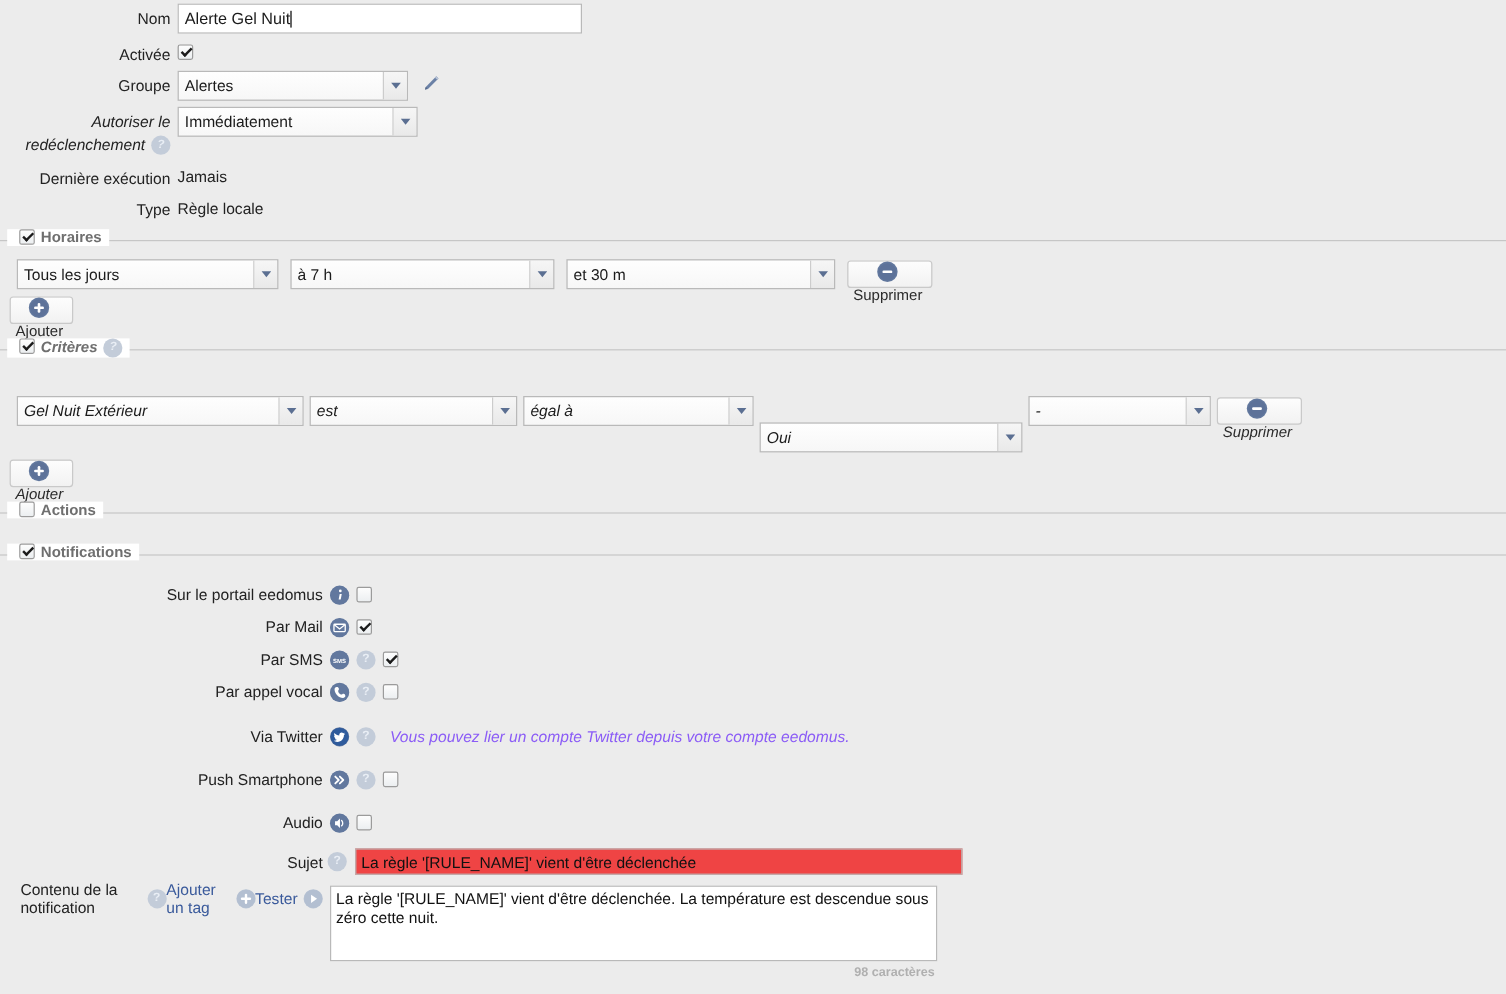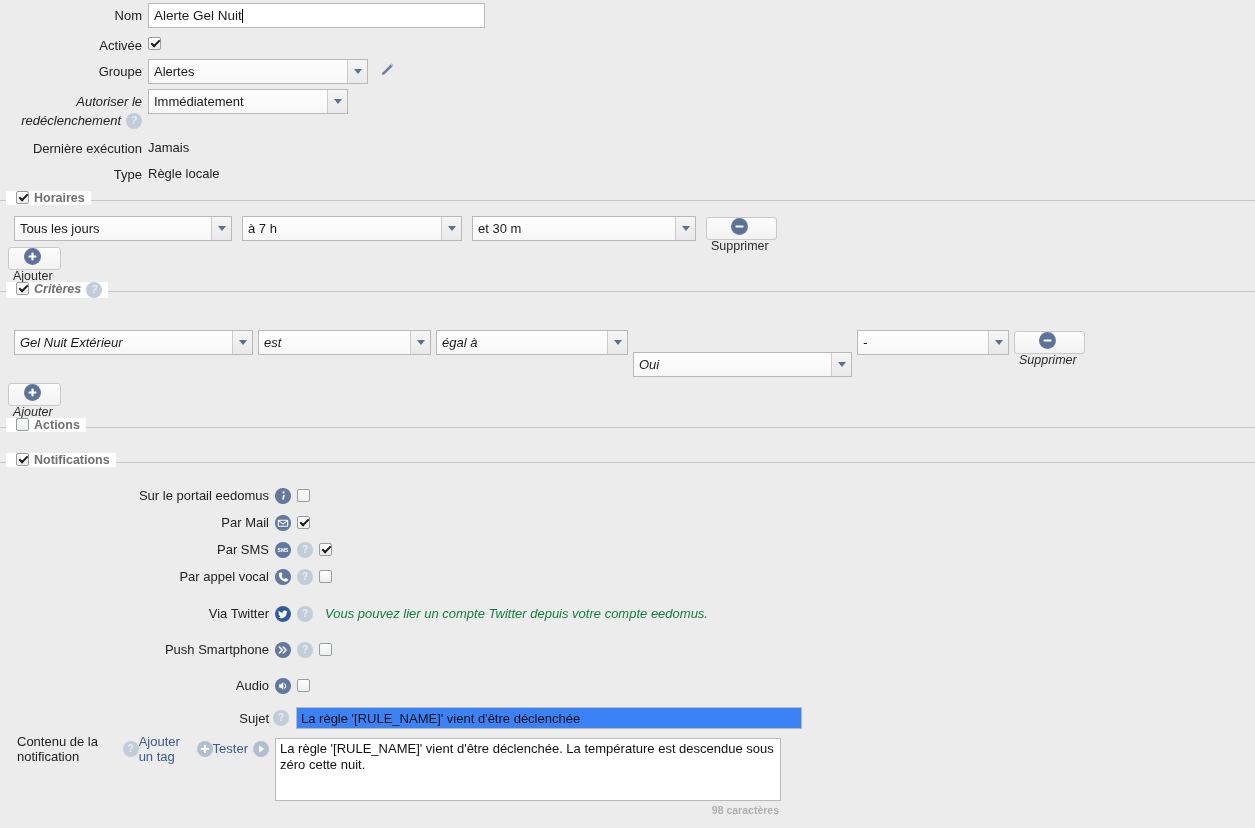--- a/index.html
+++ b/index.html
@@ -96,24 +96,24 @@
   }
   .fs-body { padding: 9px 0 6px 14px; }
 
   
   .nrow { display: flex; align-items: center; margin-bottom: 6px; min-height: 21px; }
   .nlabel {
     width: 258px; text-align: right; padding-right: 6px;
     font-size: 13px; color: #222;
   }
   .nctl { display: flex; align-items: center; gap: 6px; }
-  .twitter-note { font-style: italic; font-size: 13px; color: #15803d; }
+  .twitter-note { font-style: italic; font-size: 13px; color: #8b5cf6; }
 
   .sujet-input {
-    width: 506px; height: 22px; border: 1px solid #b9b9b9; background: #3b82f6;
+    width: 506px; height: 22px; border: 1px solid #b9b9b9; background: #ef4444;
     display: flex; align-items: center; padding: 0 4px; font-size: 13px; color: #111;
   }
   .contenu-area {
     width: 506px; height: 63px; border: 1px solid #b9b9b9; background: #fff;
     padding: 2px 4px; font-size: 13px; color: #111; line-height: 16px;
   }
   .link { color: #3a5a9b; font-size: 13px; }
   .charcount { font-size: 10.5px; color: #b0b0b0; }
 
   .bottom-labels { display: flex; flex-direction: row; align-items: flex-end; }
@@ -139,21 +139,21 @@
     <div class="frow">
       <div class="flabel">Activée</div>
       <div class="fctl" style="padding-top:4px;">
         <span class="cbox checked"></span>
       </div>
     </div>
 
     <div class="frow">
       <div class="flabel">Groupe</div>
       <div class="fctl" style="gap:10px;">
-        <div class="sel" style="width:220px;">
+        <div class="sel" style="width:192px;">
           <span>Alertes</span>
           <span class="arrowbox">
               <i class="chev"></i>
             </span>
         </div>
         <span title="edit">
           <svg width="18" height="18" viewBox="0 0 18 18">
             <path d="M13.6 2.6 L15.4 4.4 L6.6 13.2 L4.2 13.8 L4.8 11.4 Z" fill="#6b81a6"></path>
             <path d="M13.6 2.6 L15.4 4.4 L14.3 5.5 L12.5 3.7 Z" fill="#b9c4d6"></path>
             <path d="M4.2 13.8 L4.8 11.4 L5.9 12.5 Z" fill="#4a5c7c"></path>

